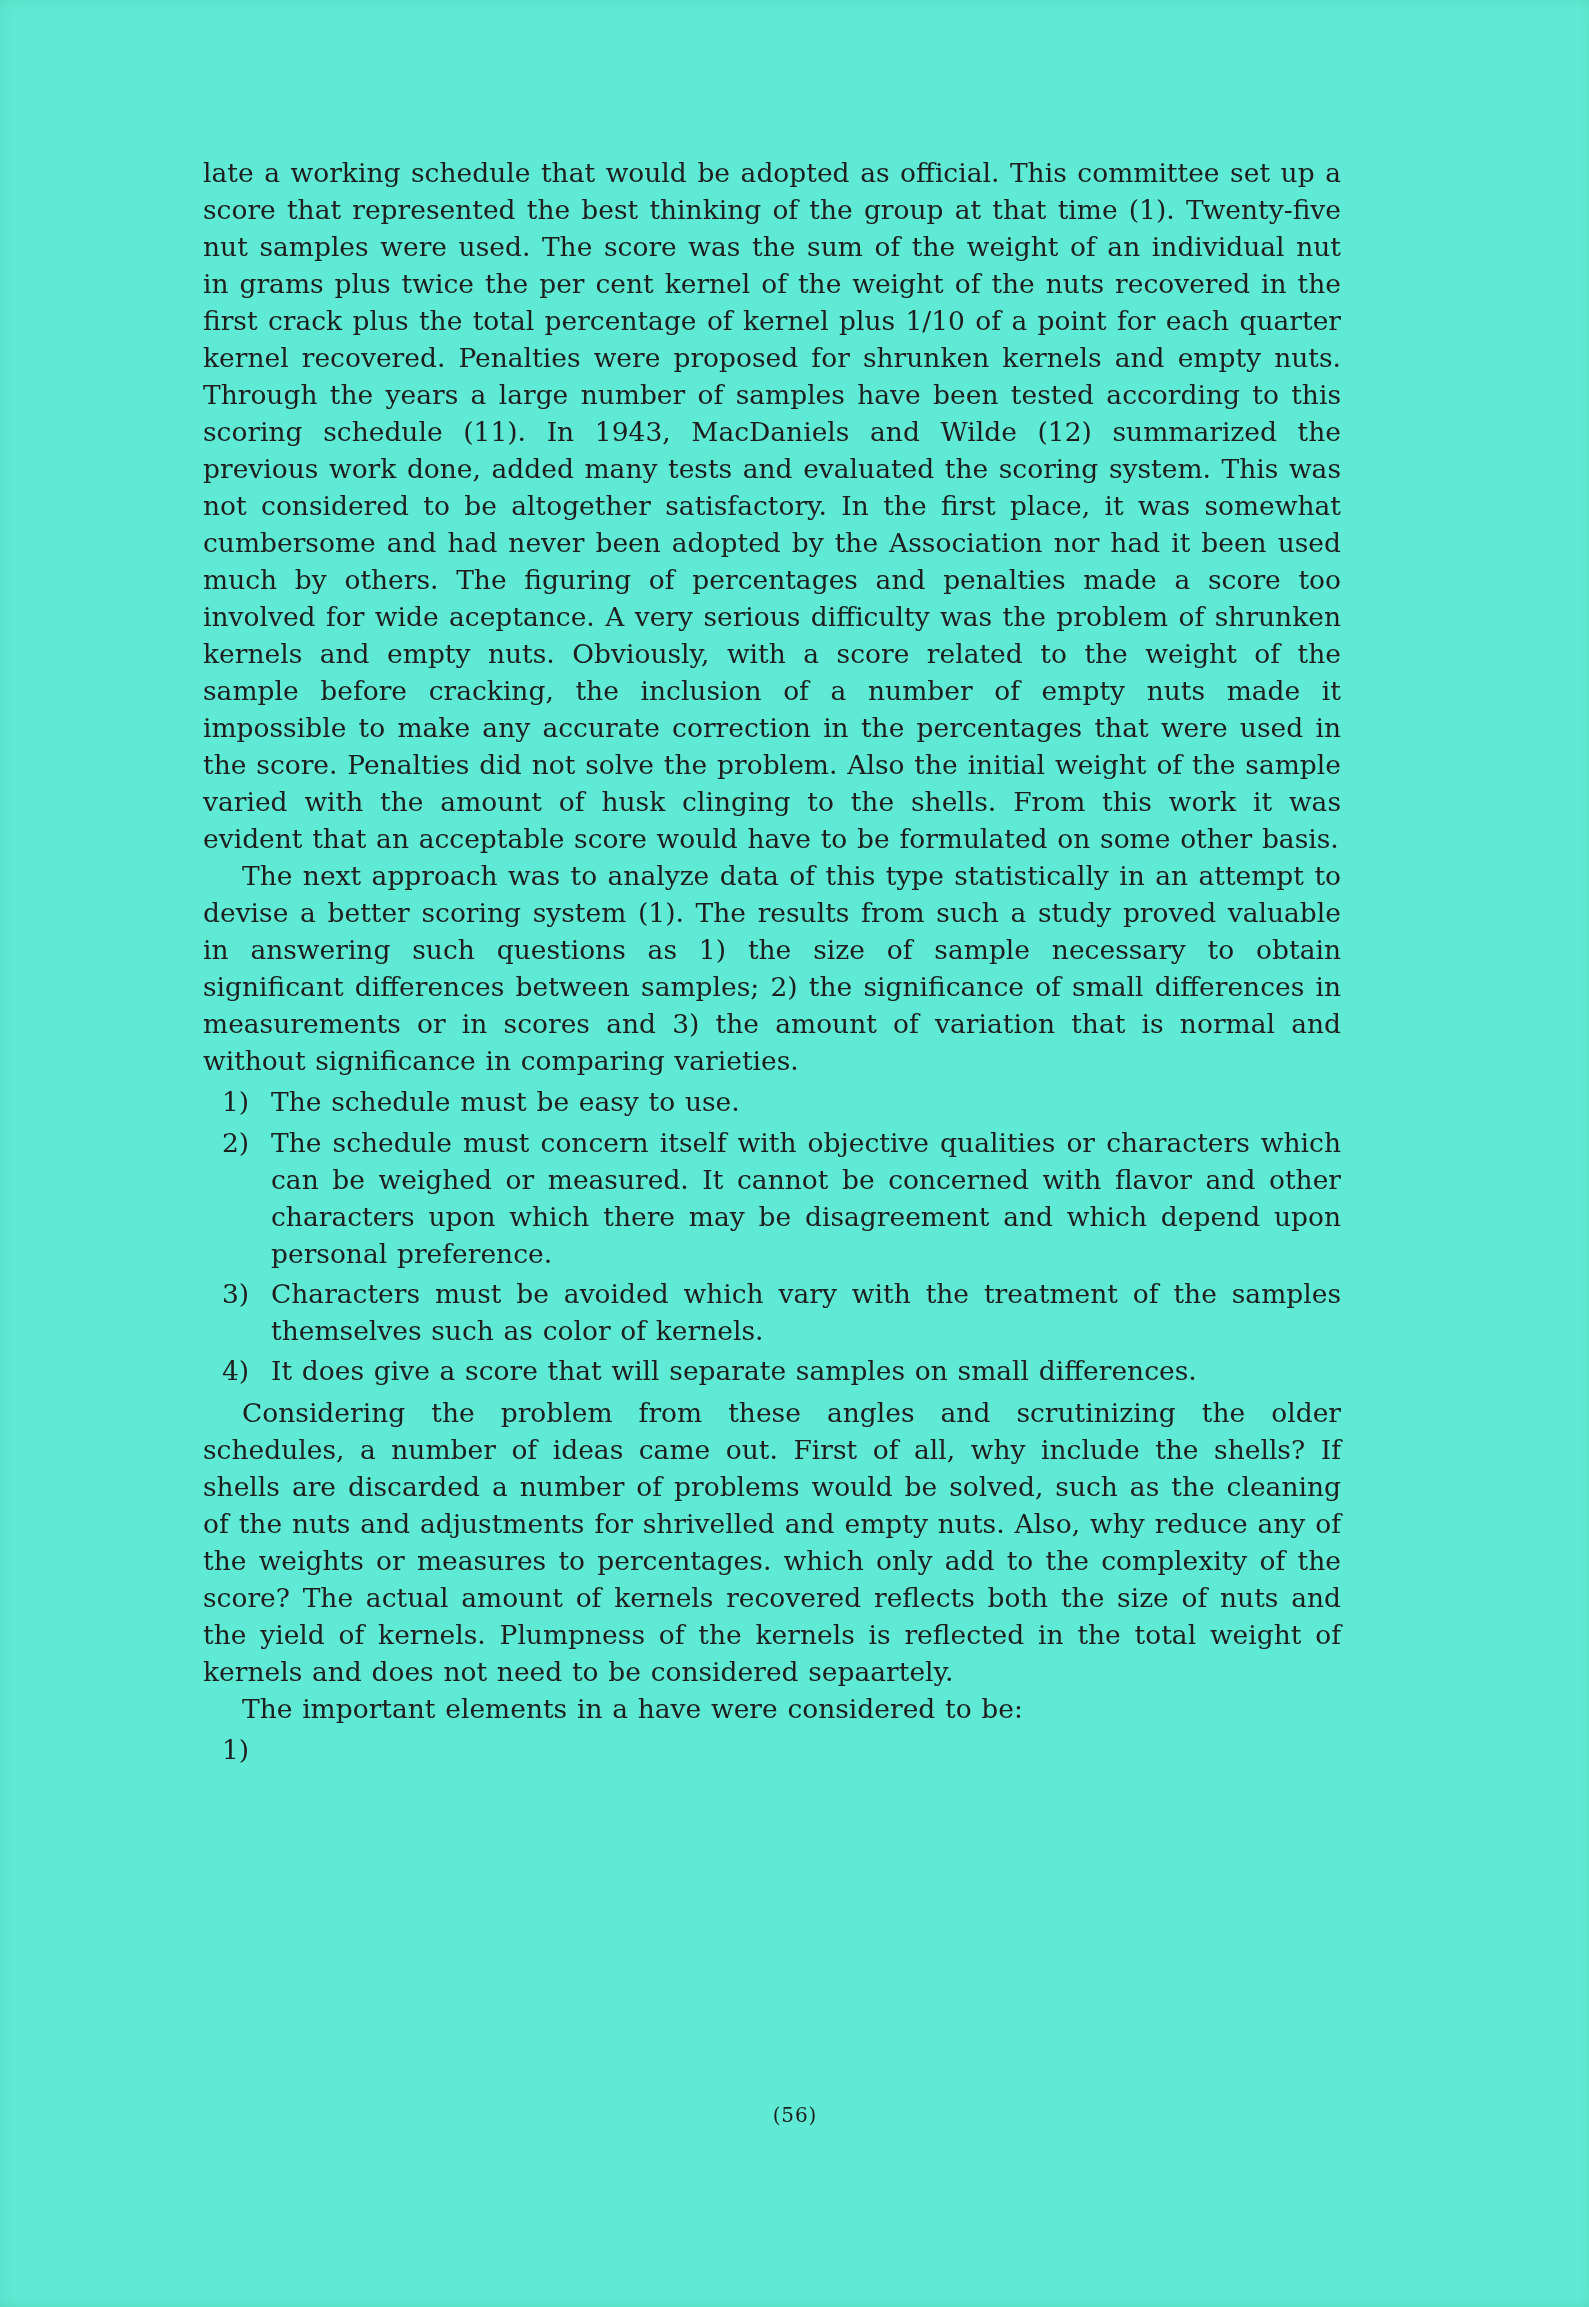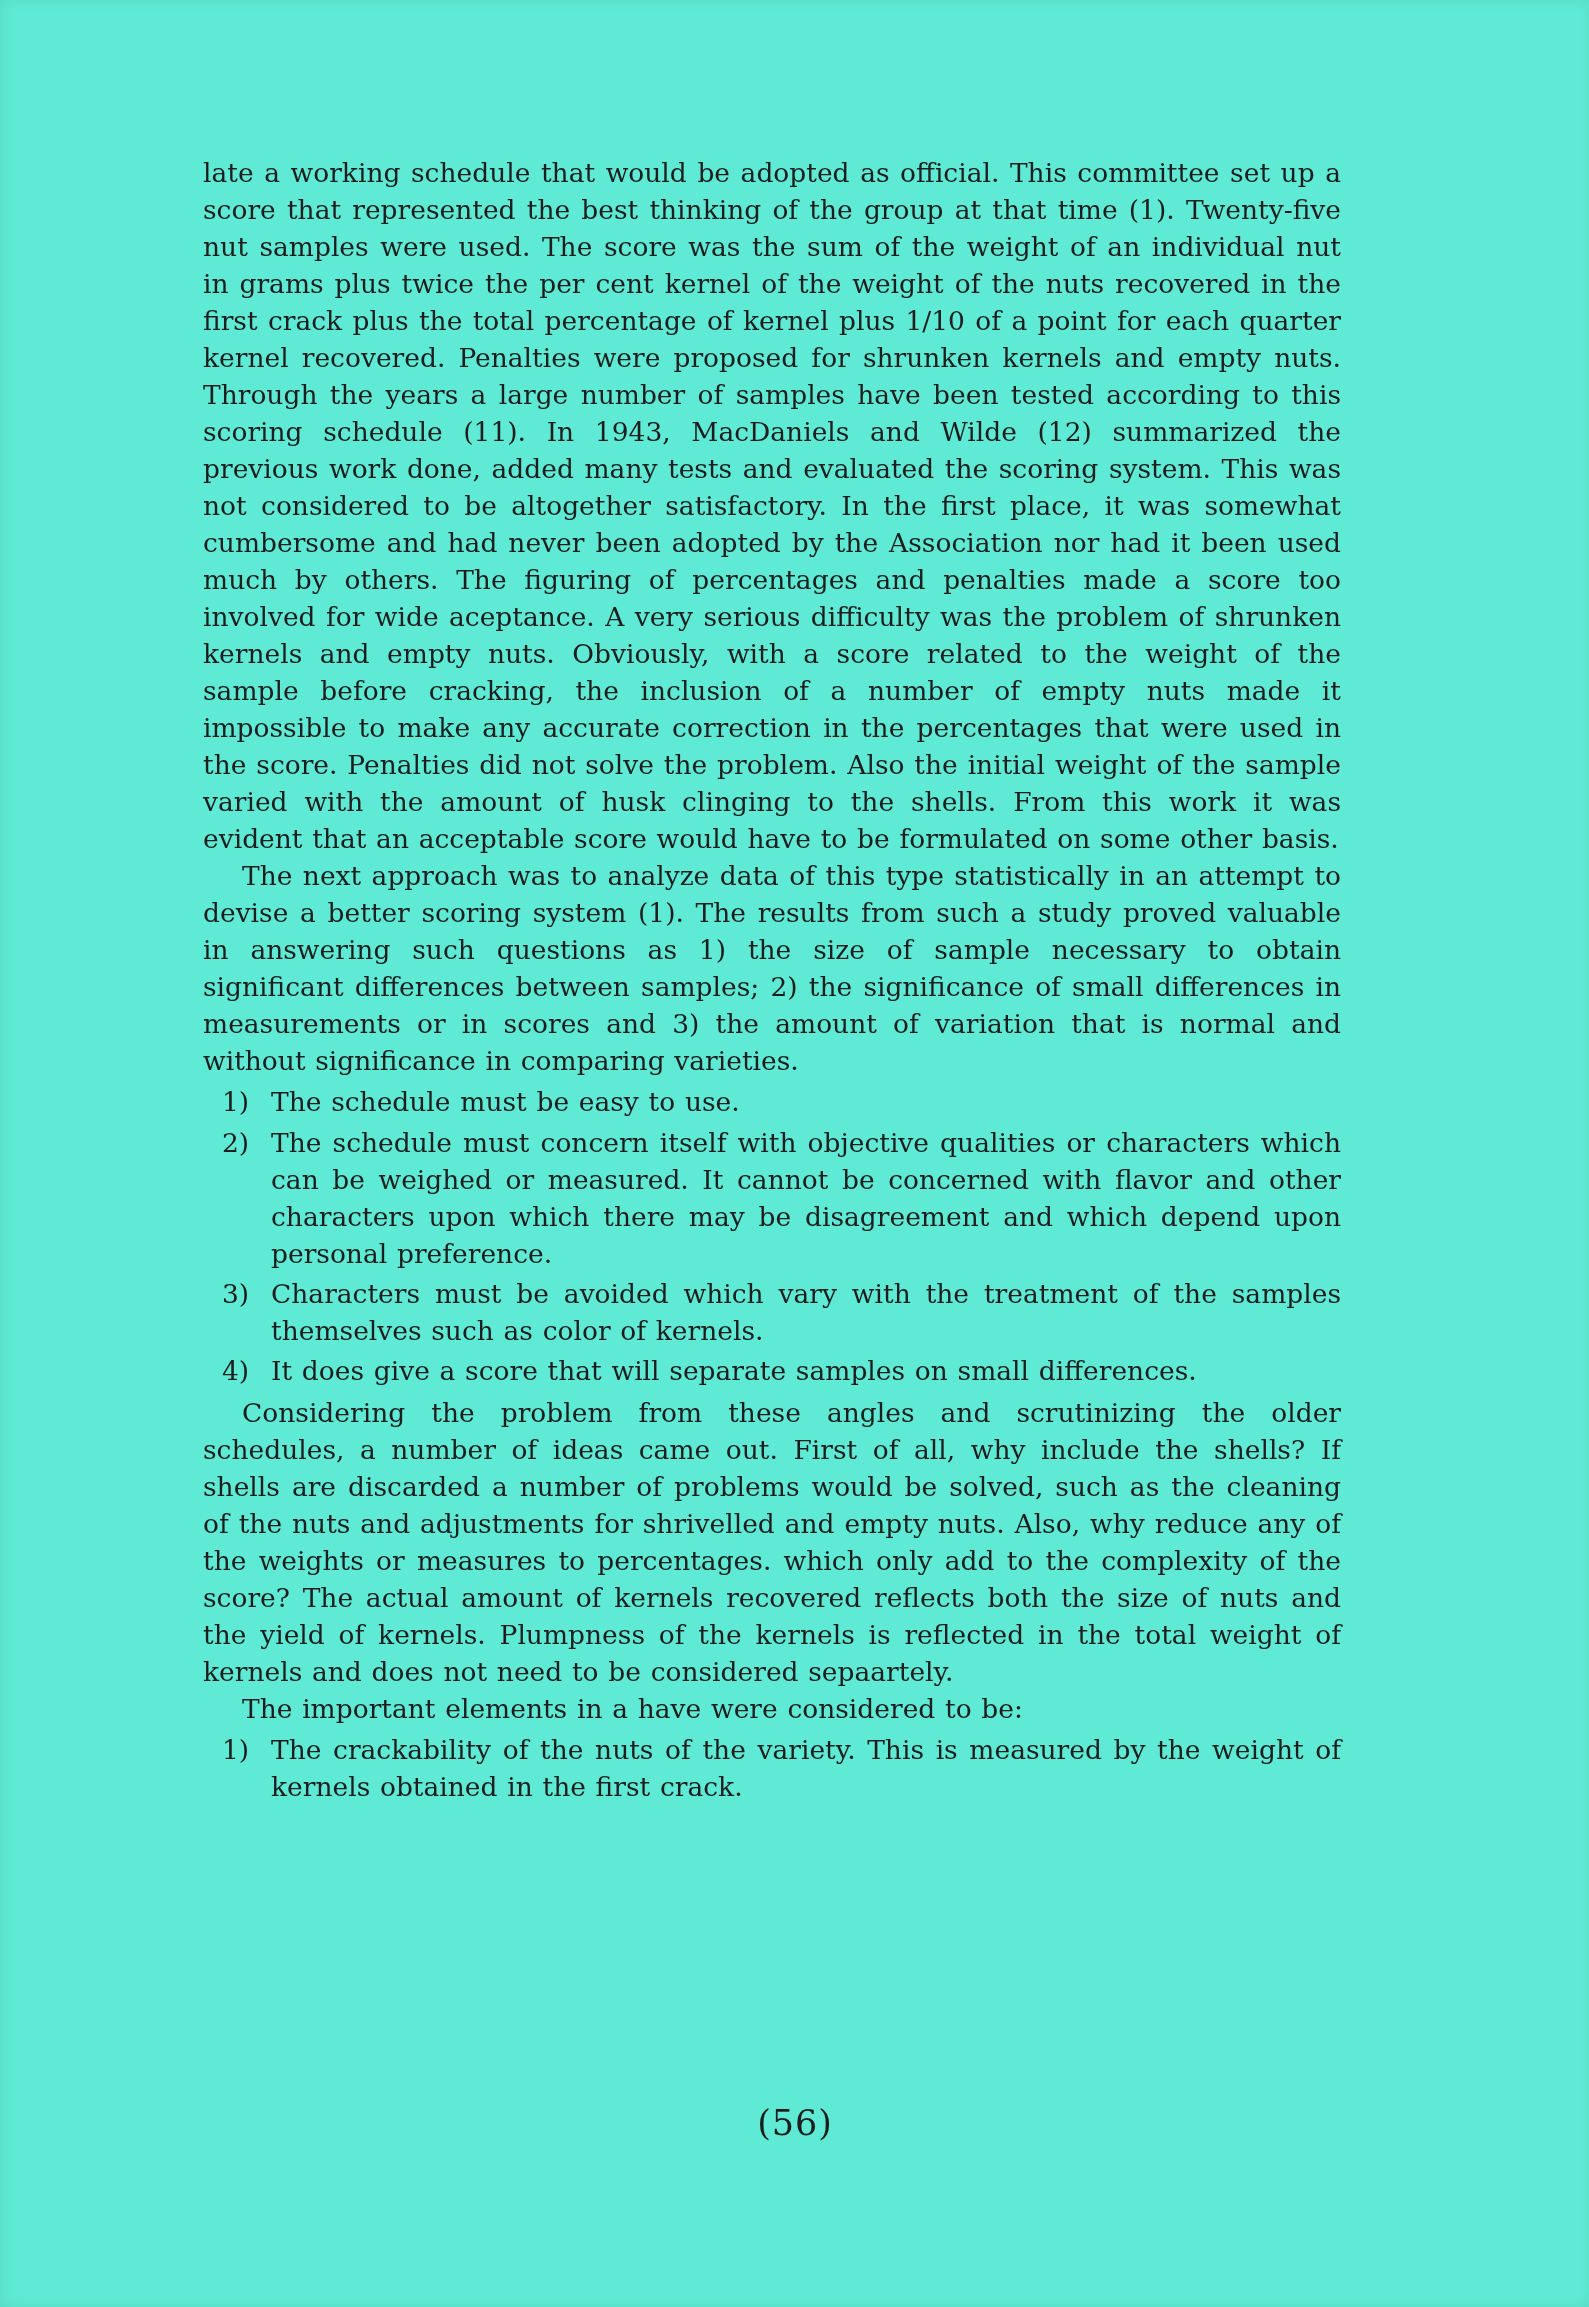--- a/index.html
+++ b/index.html
@@ -48,21 +48,21 @@
     position: absolute;
     left: 19px;
     top: 0;
   }
   .page-number {
     position: absolute;
     top: 2103px;
     left: 0;
     width: 100%;
     text-align: center;
-    font-size: 35px;
+    font-size: 20px;
     letter-spacing: 0.9px;
   }
 </style>
 </head>
 <body>
 
 <div class="page">
 
   <main class="text-block">
 
@@ -90,21 +90,20 @@
       </div>
     </div>
 
     <p class="para indent">Considering the problem from these angles and scrutinizing the older schedules, a number of ideas came out. First of all, why include the shells? If shells are discarded a number of problems would be solved, such as the cleaning of the nuts and adjustments for shrivelled and empty nuts. Also, why reduce any of the weights or measures to percentages. which only add to the complexity of the score? The actual amount of kernels recovered reflects both the size of nuts and the yield of kernels. Plumpness of the kernels is reflected in the total weight of kernels and does not need to be considered sepaartely.</p>
 
     <p class="para indent">The important elements in a have were considered to be:</p>
 
     <div class="num-list">
       <div class="list-item">
         <span class="num">1)</span>
-        <span class="item-text">The crackability of the nuts of the variety. This is measured by the weight of kernels obtained in the first crack.</span>
       </div>
     </div>
 
   </main>
 
   <div class="page-number">(56)</div>
 
 </div>
 
 

